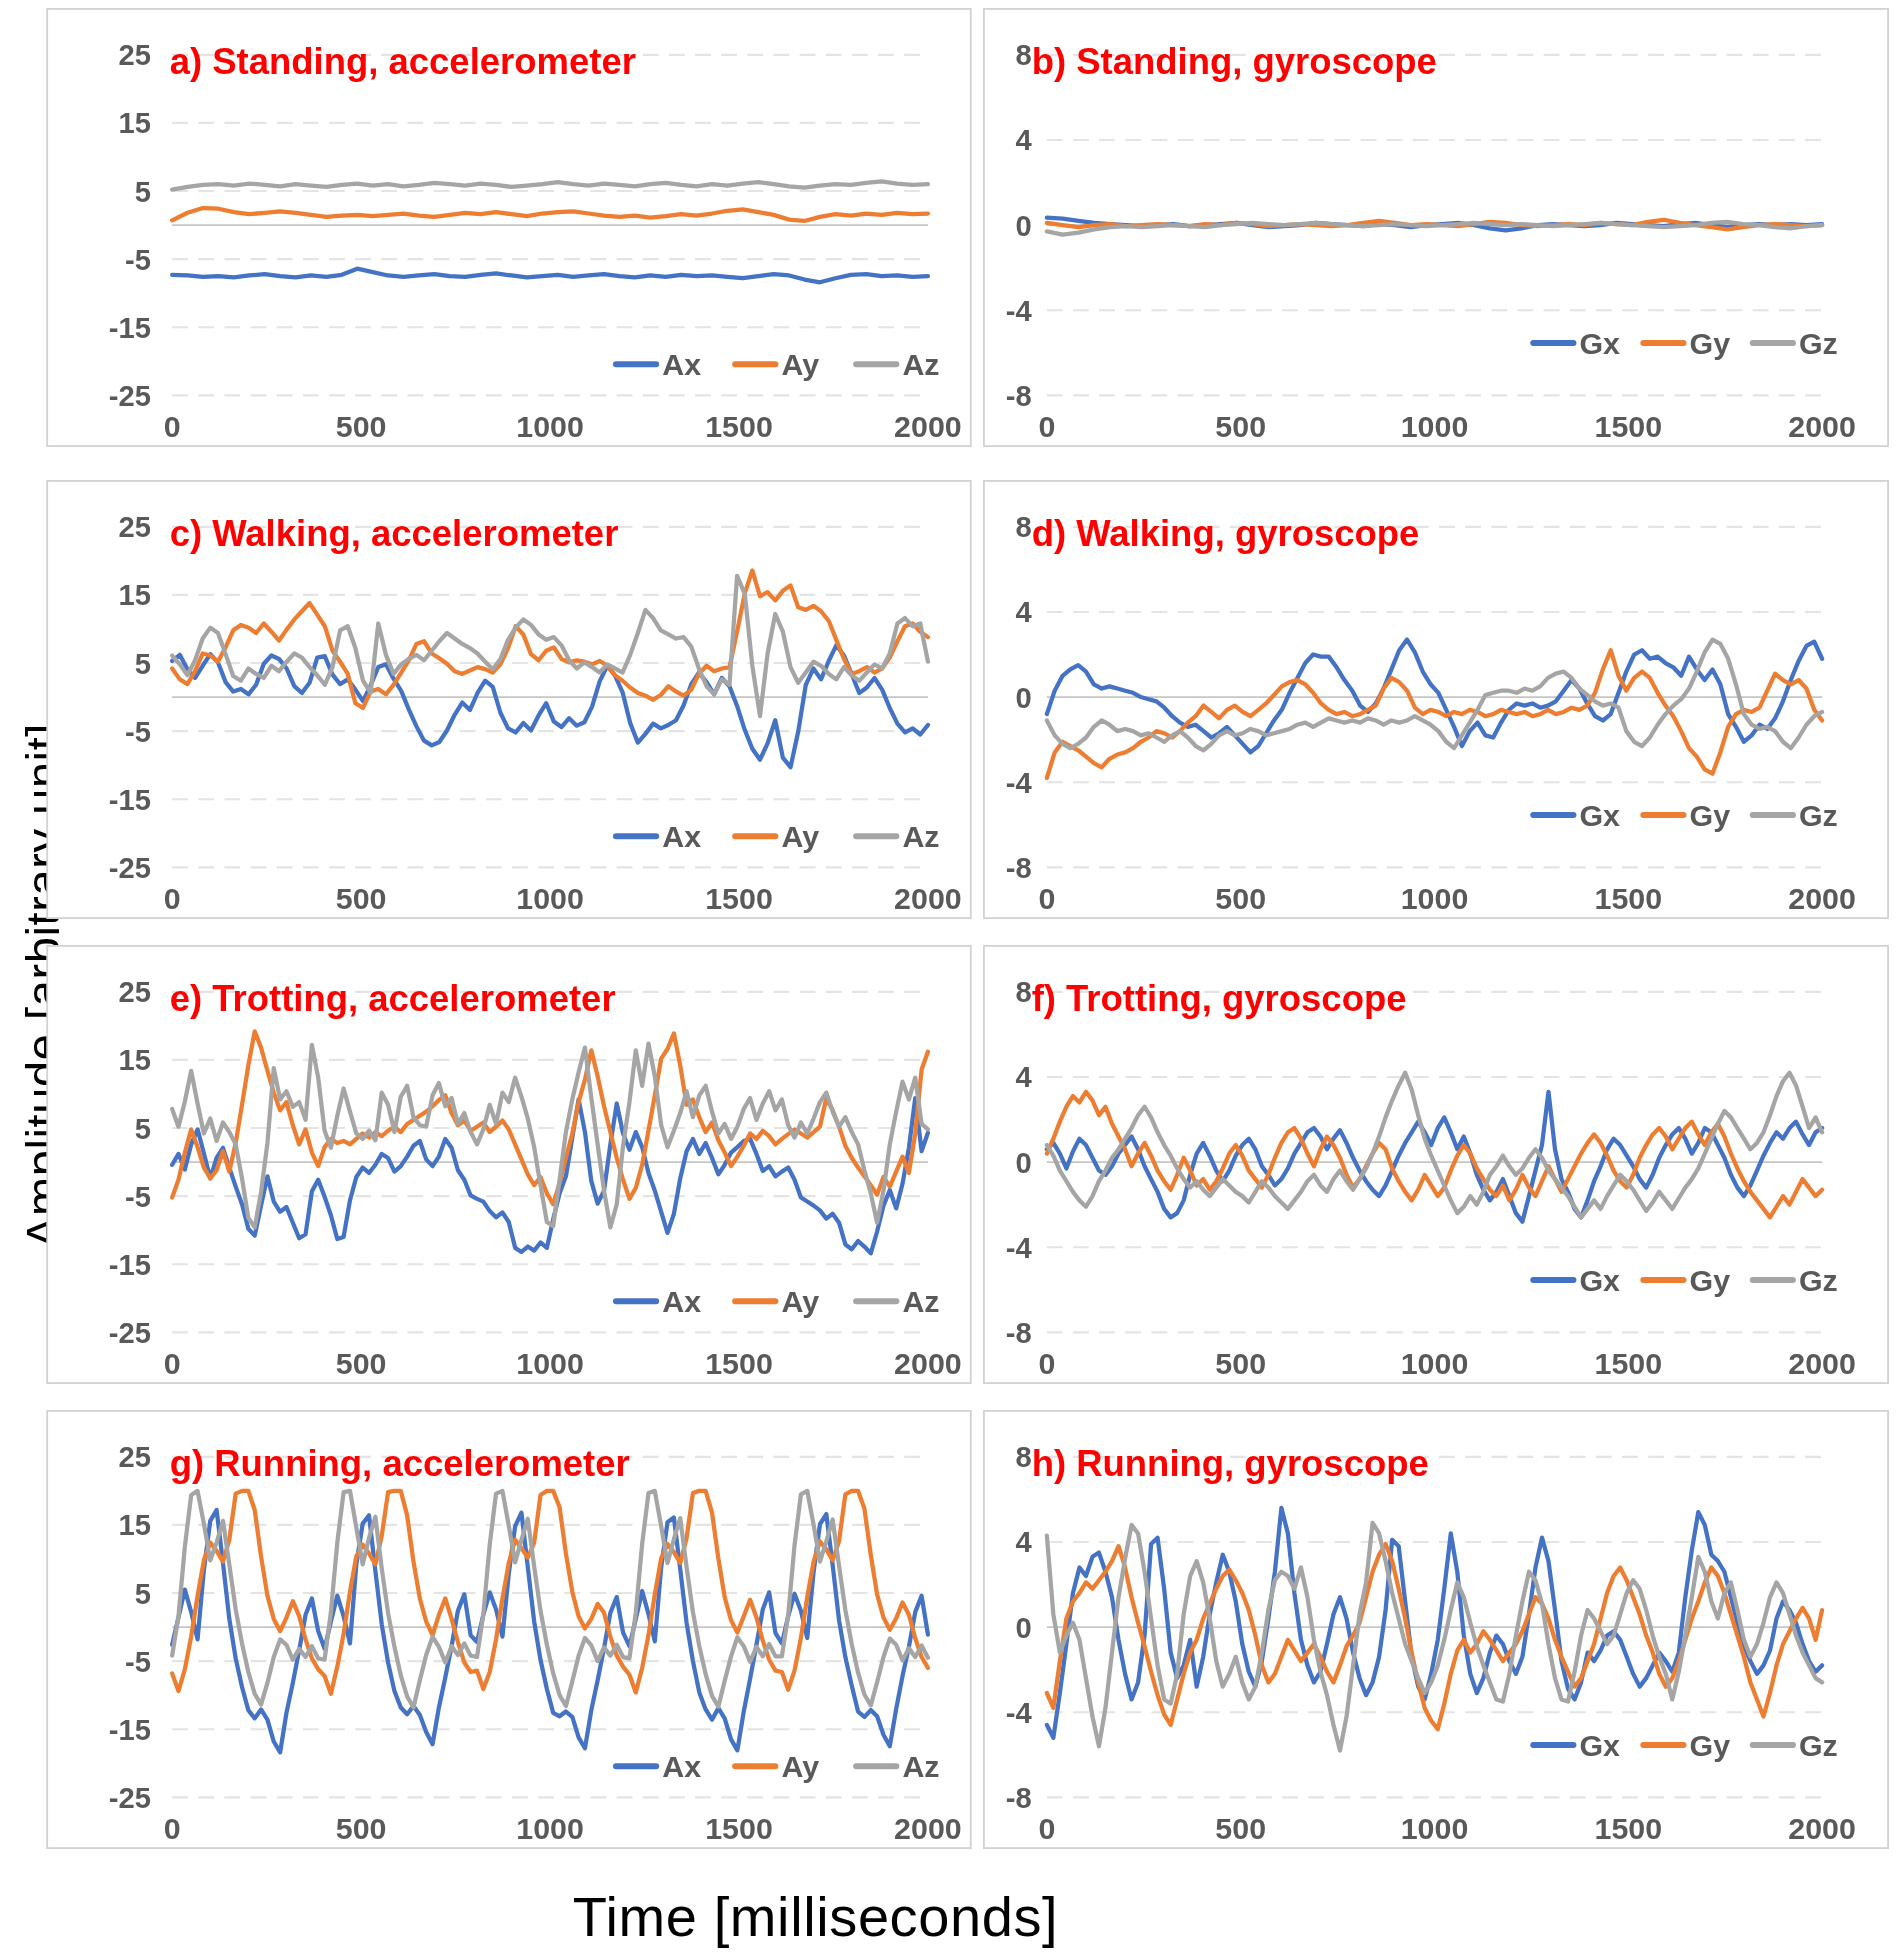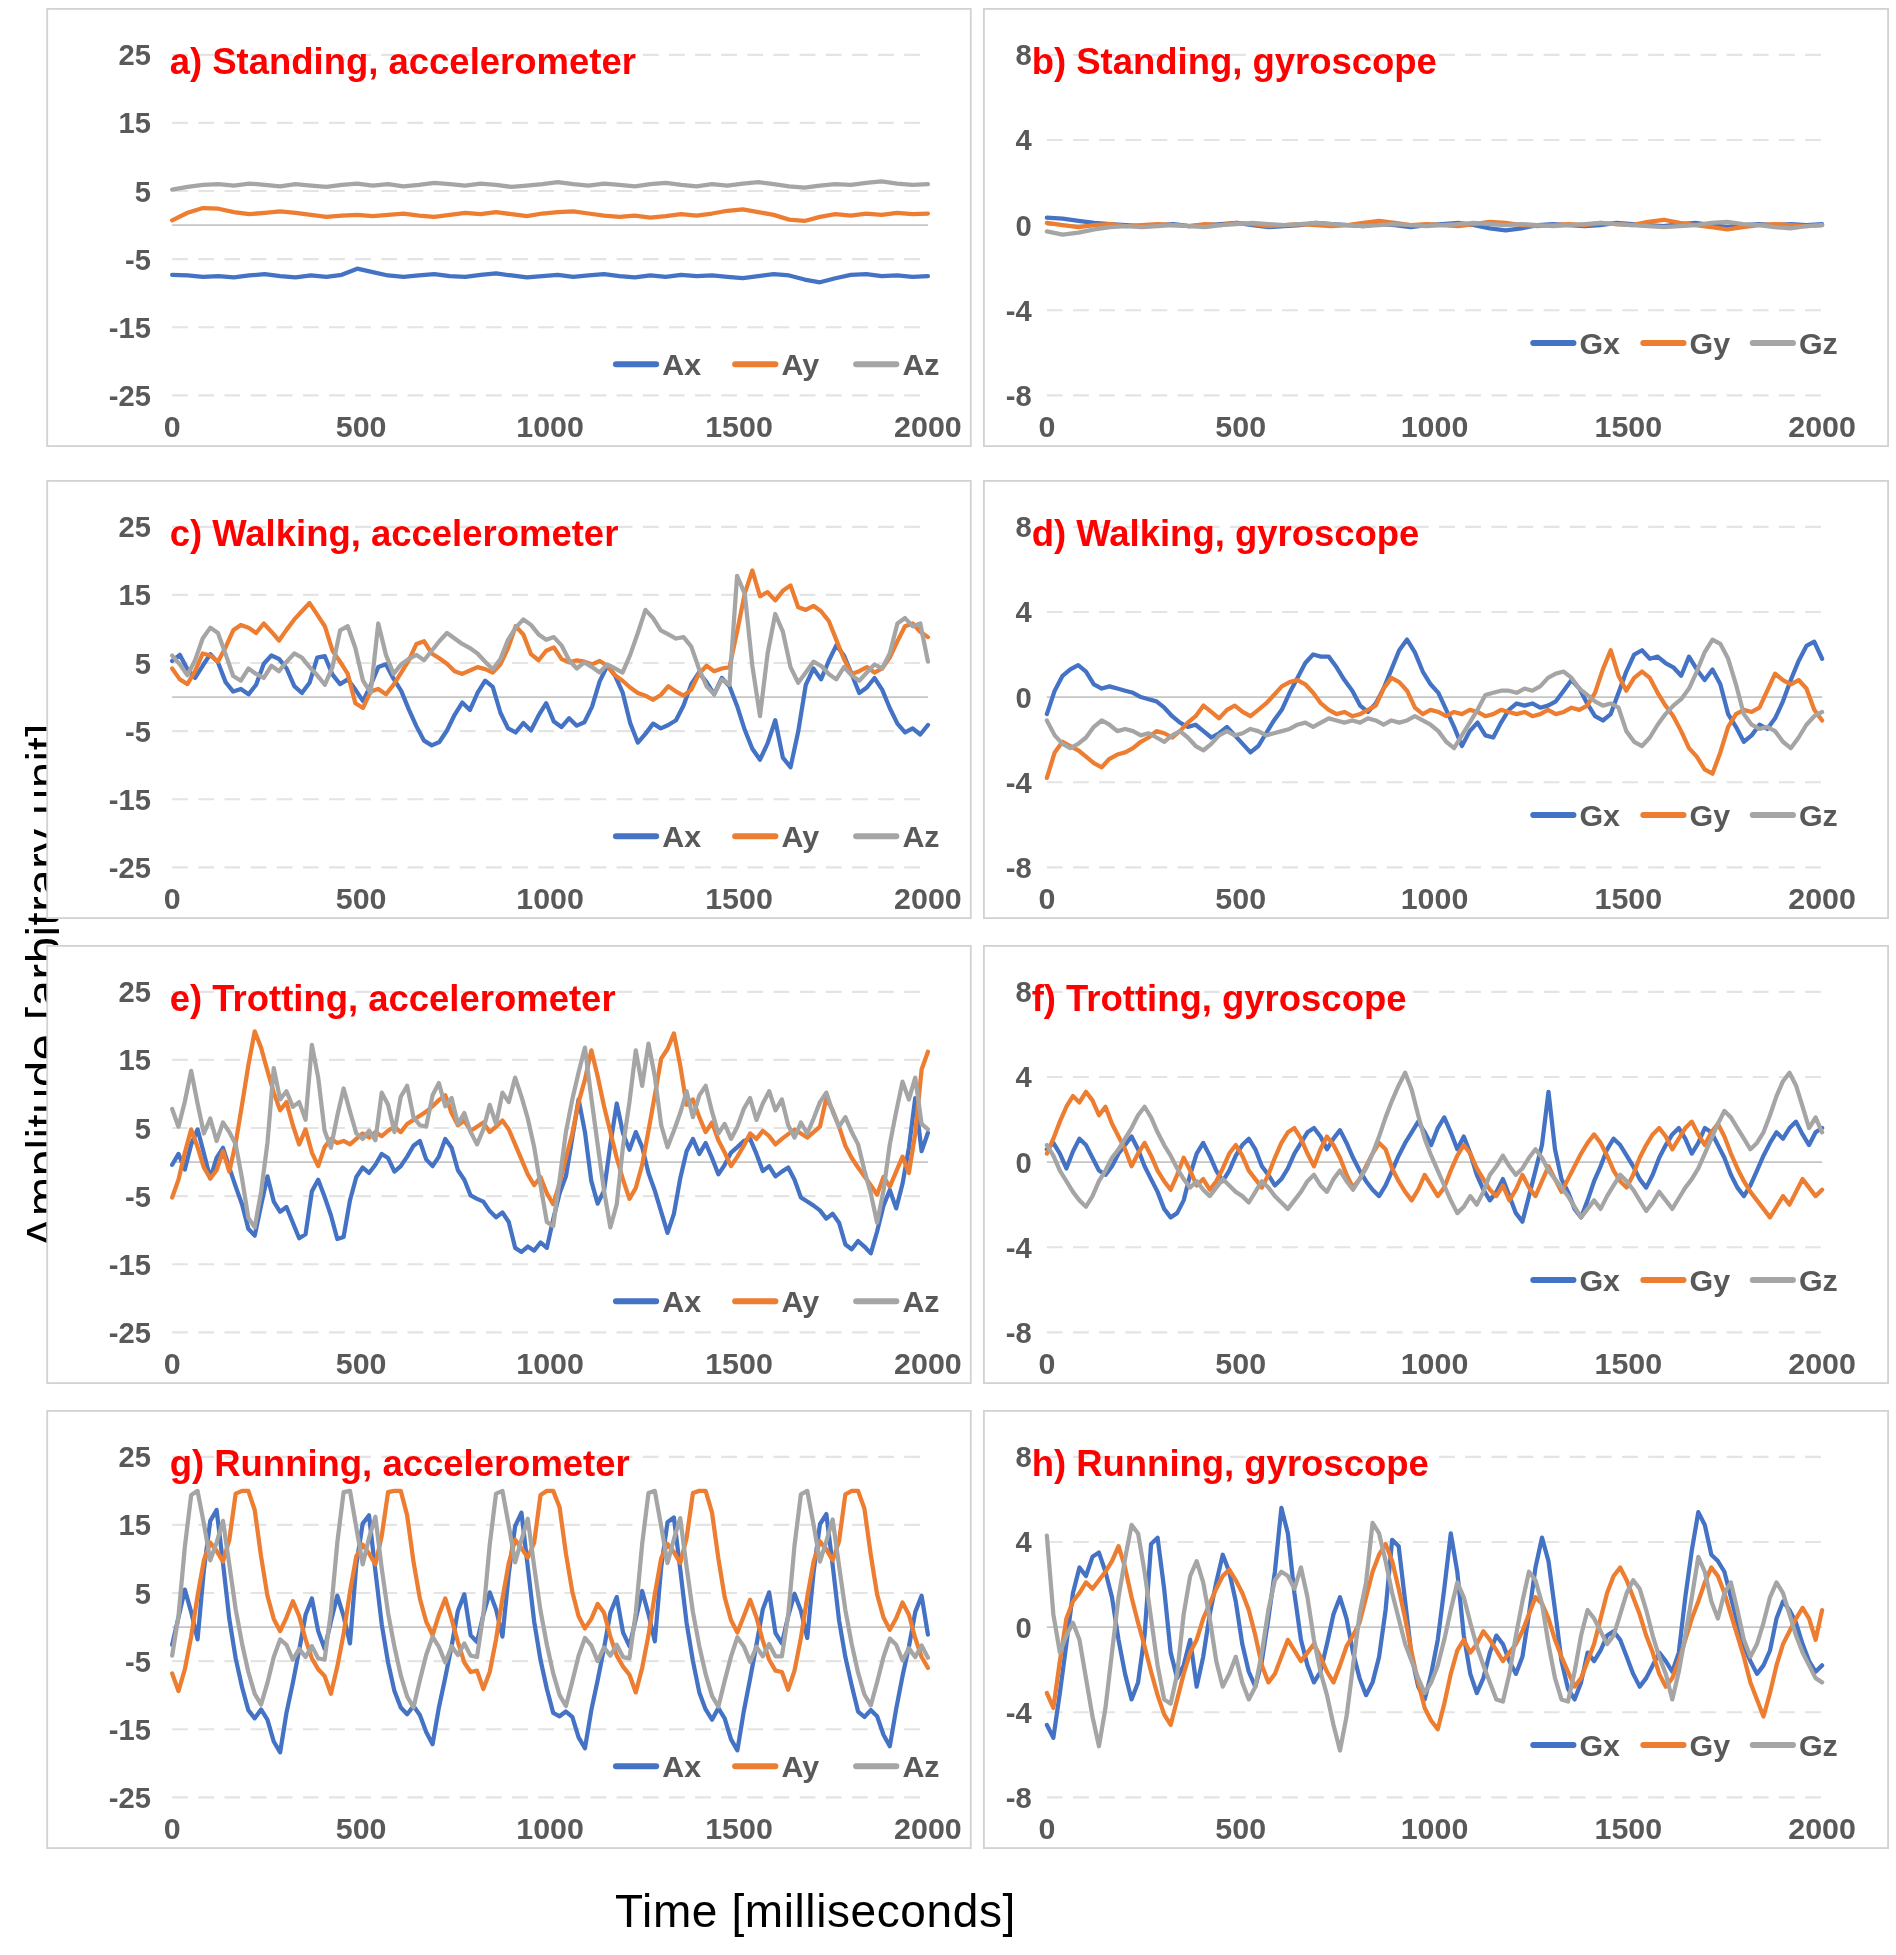--- a/index.html
+++ b/index.html
@@ -1,21 +1,21 @@
 <!DOCTYPE html>
 <html style="font-size:9.7px"><head>
 <meta charset="utf-8">
 <title>Sensor Signals Figure</title>
 <style>
   html,body{margin:0;padding:0;background:#fff;}
   .stage{position:relative;width:1897px;height:1955px;background:#fff;
          font-family:"Liberation Sans",sans-serif;overflow:hidden;}
   .panel{position:absolute;display:block;}
   .x-title{position:absolute;left:0;top:1884px;width:1631px;text-align:center;
-           font-size:46px;font-weight:400;color:#000;letter-spacing:0.6px;}
+           font-size:56px;font-weight:400;color:#000;letter-spacing:0.6px;}
   .y-title{position:absolute;left:-341px;top:961px;width:760px;height:49px;
            text-align:center;font-size:47px;font-weight:400;color:#000;
            transform:rotate(-90deg);letter-spacing:0.6px;}
   svg text{font-family:"Liberation Sans",sans-serif;}
 </style>
 </head>
 <body>
 
 <div class="stage">
   <div class="y-title">Amplitude [arbitrary unit]</div>

